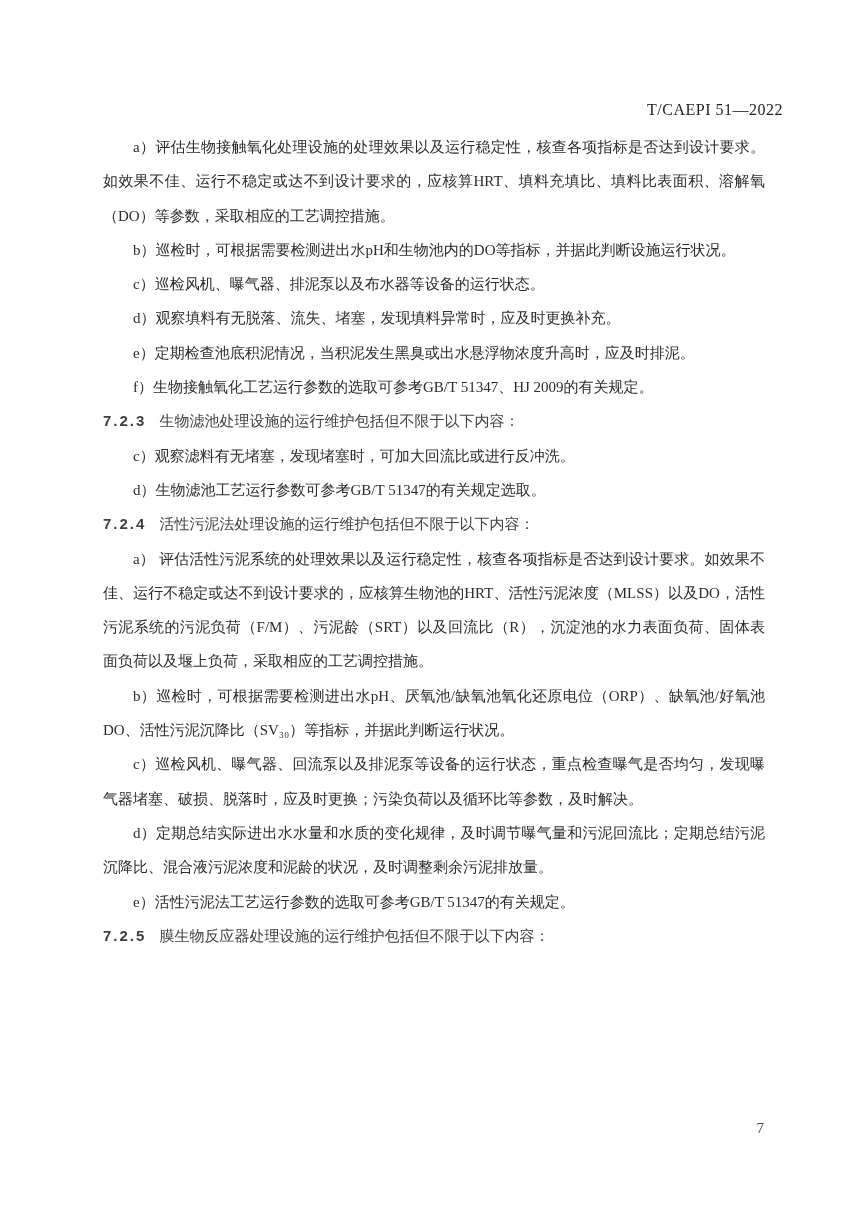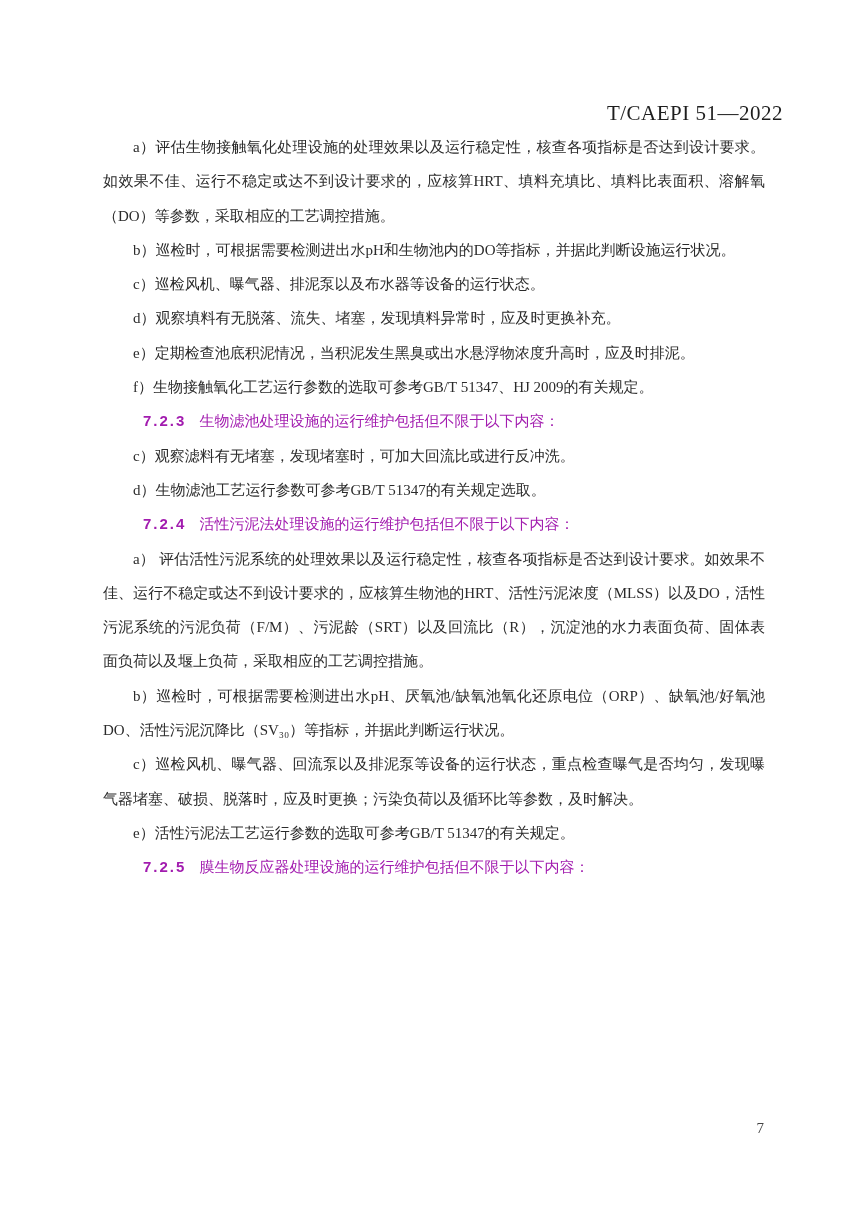--- a/index.html
+++ b/index.html
@@ -13,21 +13,21 @@
     height: 1216px;
     background: #ffffff;
     overflow: hidden;
     font-family: "Liberation Serif", "DejaVu Serif", serif;
     color: #262626;
   }
   .doc-header {
     position: absolute;
     top: 101px;
     right: 77px;
-    font-size: 21px;
+    font-size: 16px;
     letter-spacing: 0.5px;
     color: #1e1e1e;
     white-space: nowrap;
   }
   .doc-body {
     position: absolute;
     top: 130px;
     left: 103px;
     width: 662px;
     text-align: justify;
@@ -37,22 +37,21 @@
     font-size: 15px;
     line-height: 34.3px;
     color: #2b2b2b;
   }
   p.item {
     text-indent: 2em;
   }
   p.section-heading {
     text-indent: 0;
     font-family: "Liberation Sans", "DejaVu Sans", sans-serif;
-    color: #a21caf;
-    margin-left: 40px;
+    color: #404040;
   }
   .sec-num {
     font-weight: 600;
     letter-spacing: 2px;
     margin-right: 13px;
   }
   .doc-footer {
     position: absolute;
     top: 1120px;
     right: 96px;
@@ -89,20 +88,21 @@
   <p class="item"><span>d）生物滤池工艺运行参数可参考GB/T 51347的有关规定选取。</span></p>
 
   <p class="section-heading"><span class="sec-num">7.2.4</span><span>活性污泥法处理设施的运行维护包括但不限于以下内容：</span></p>
 
   <p class="item"><span>a） 评估活性污泥系统的处理效果以及运行稳定性，核查各项指标是否达到设计要求。如效果不佳、运行不稳定或达不到设计要求的，应核算生物池的HRT、活性污泥浓度（MLSS）以及DO，活性污泥系统的污泥负荷（F/M）、污泥龄（SRT）以及回流比（R），沉淀池的水力表面负荷、固体表面负荷以及堰上负荷，采取相应的工艺调控措施。</span></p>
 
   <p class="item"><span>b）巡检时，可根据需要检测进出水pH、厌氧池/缺氧池氧化还原电位（ORP）、缺氧池/好氧池DO、活性污泥沉降比（SV₃₀）等指标，并据此判断运行状况。</span></p>
 
   <p class="item"><span>c）巡检风机、曝气器、回流泵以及排泥泵等设备的运行状态，重点检查曝气是否均匀，发现曝气器堵塞、破损、脱落时，应及时更换；污染负荷以及循环比等参数，及时解决。</span></p>
 
+  <p class="item"><span>d）定期总结实际进出水水量和水质的变化规律，及时调节曝气量和污泥回流比；定期总结污泥沉降比、混合液污泥浓度和泥龄的状况，及时调整剩余污泥排放量。</span></p>
 
   <p class="item"><span>e）活性污泥法工艺运行参数的选取可参考GB/T 51347的有关规定。</span></p>
 
   <p class="section-heading"><span class="sec-num">7.2.5</span><span>膜生物反应器处理设施的运行维护包括但不限于以下内容：</span></p>
 </div>
   <div class="doc-footer">
     <span>7</span>
   </div>
 </div>
 

